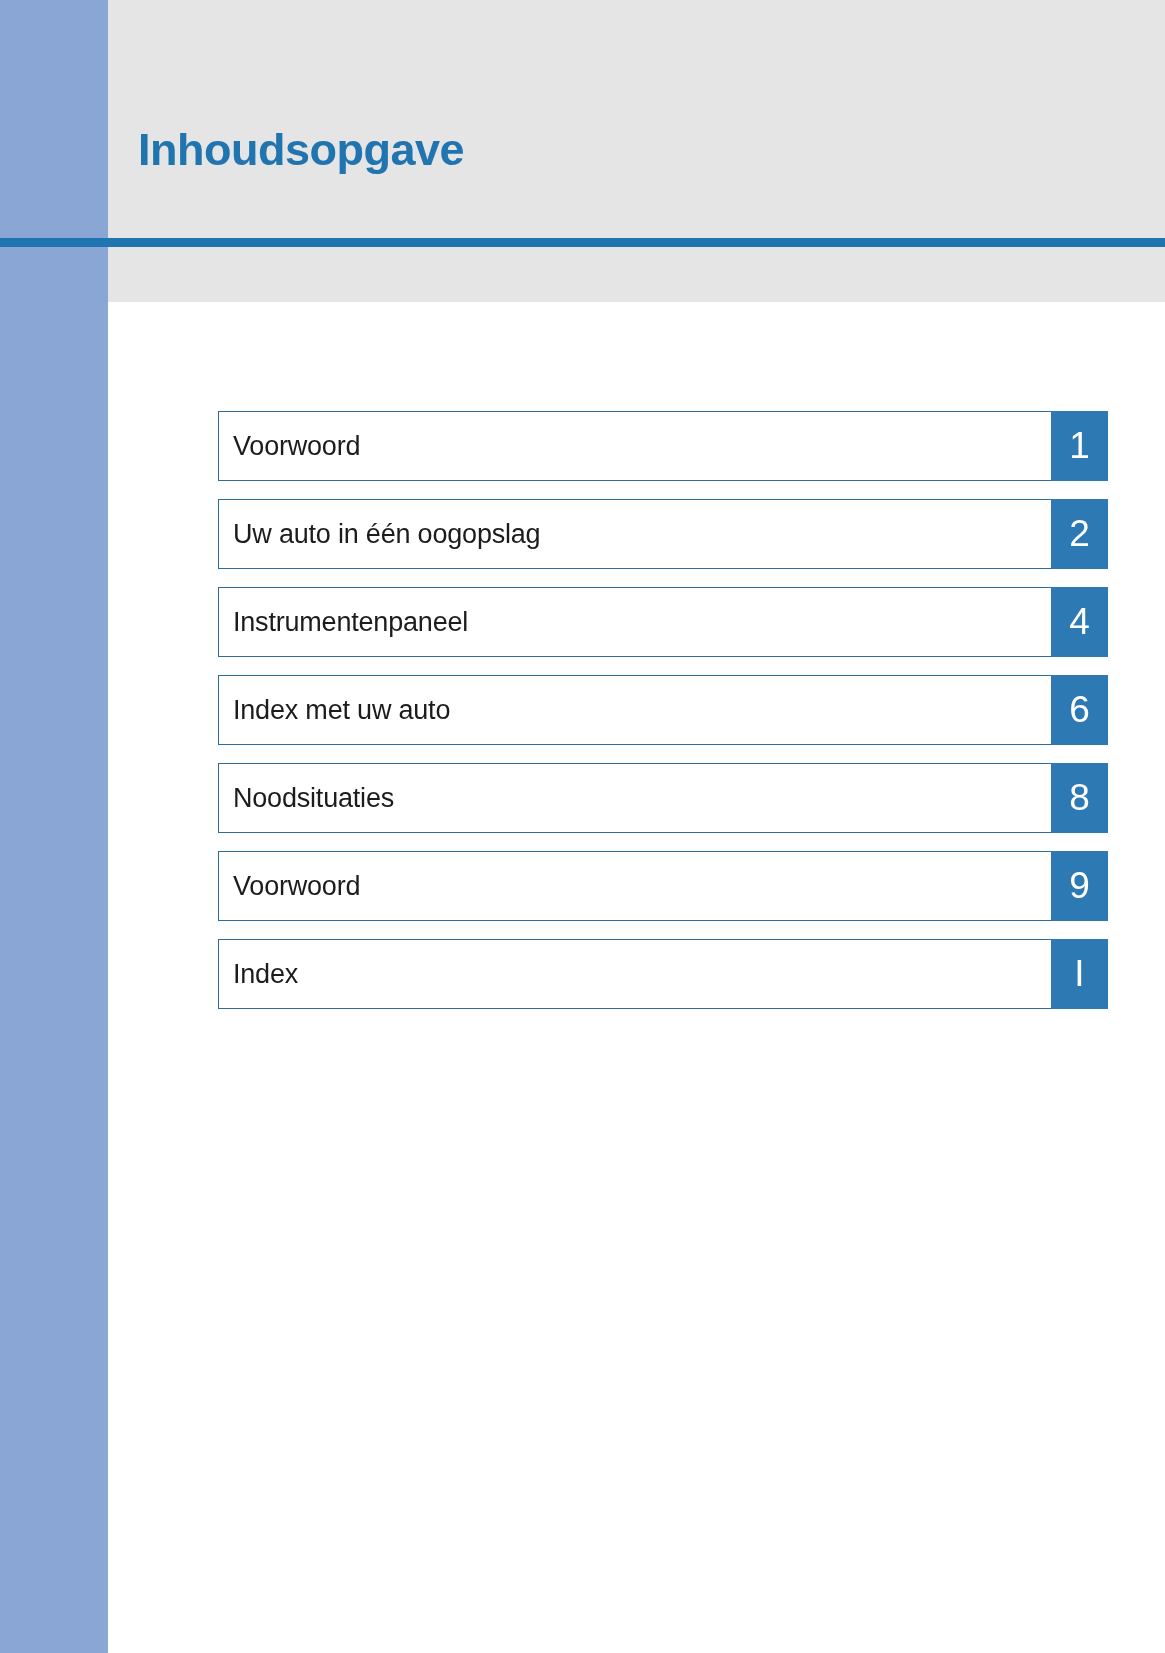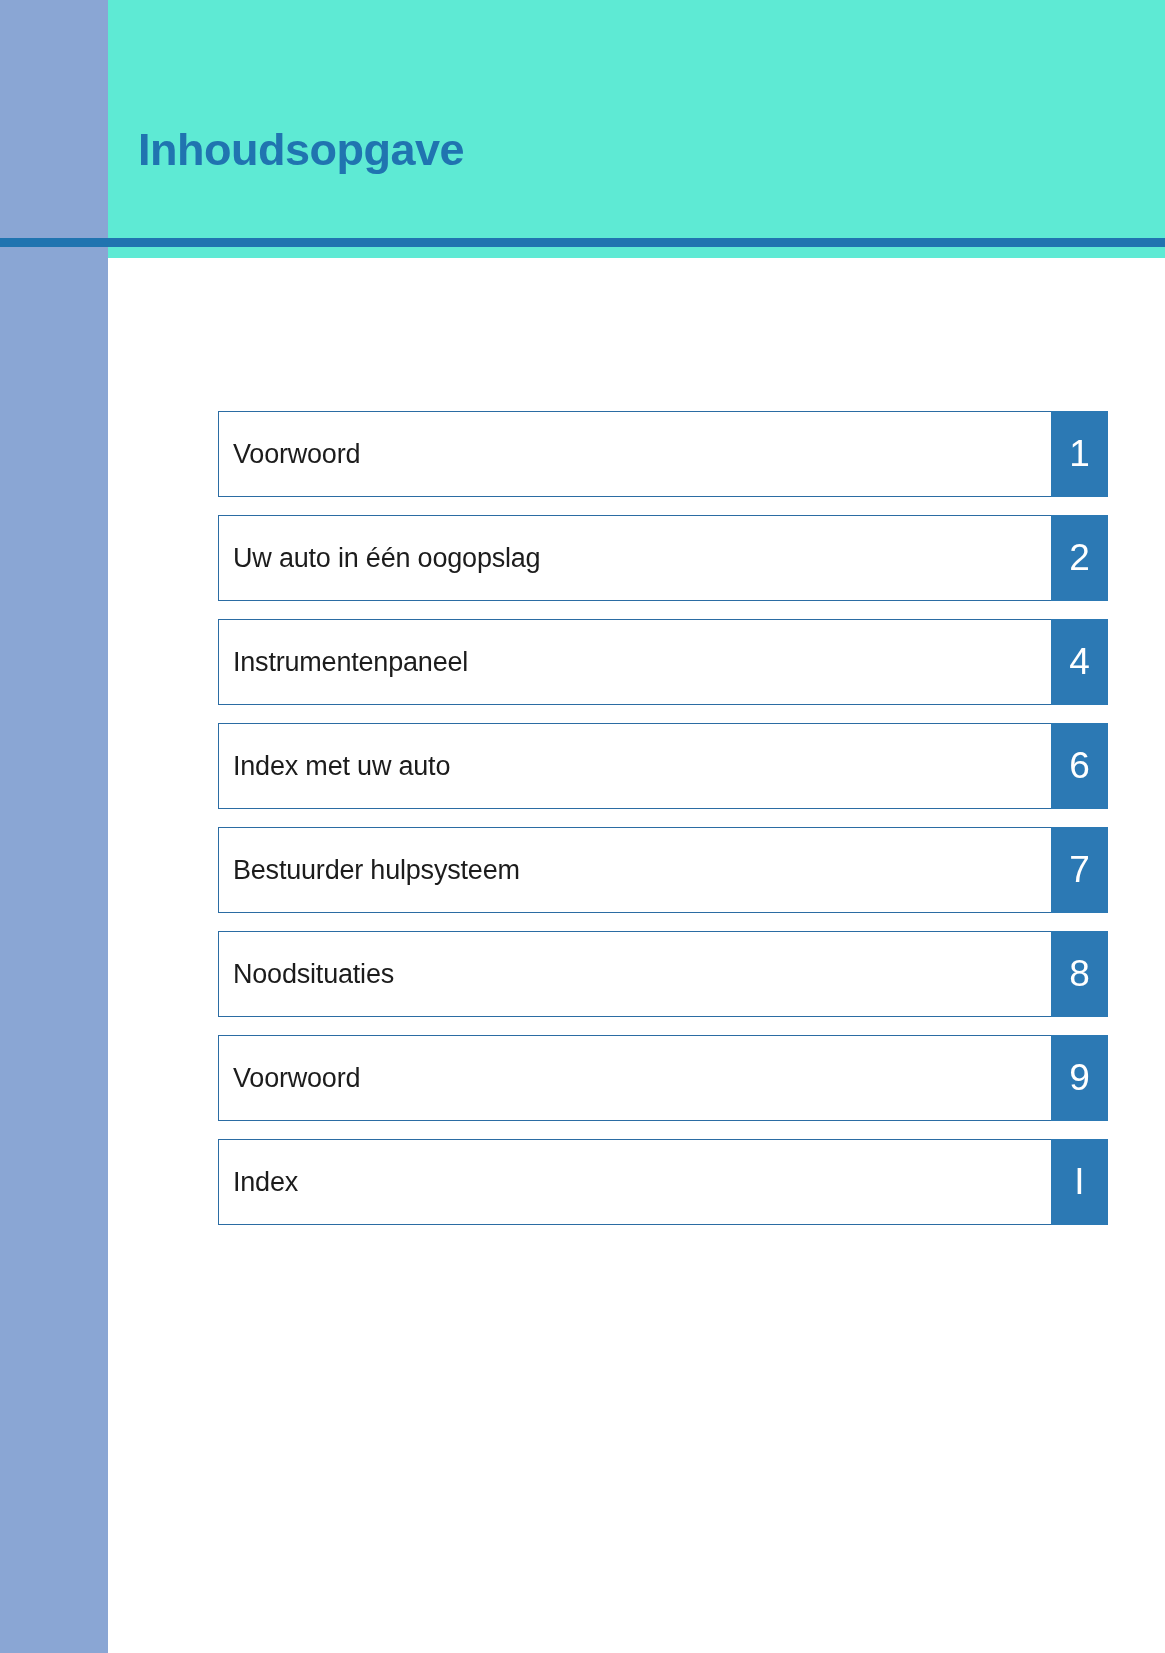--- a/index.html
+++ b/index.html
@@ -24,22 +24,22 @@
     height: 1653px;
     background: #8aa6d4;
   }
 
   
   .title-area {
     position: absolute;
     left: 108px;
     top: 0;
     right: 0;
-    height: 258px;
-    background: #5eead4;
+    height: 302px;
+    background: #e5e5e5;
   }
   .page-title {
     position: absolute;
     left: 30px;
     top: 150px;
     transform: translateY(-50%);
     font-size: 45px;
     font-weight: bold;
     color: #2074b0;
     letter-spacing: -0.5px;
@@ -59,21 +59,21 @@
   
   .toc {
     position: absolute;
     left: 218px;
     top: 411px;
     width: 890px;
   }
   .toc-row {
     display: flex;
     align-items: stretch;
-    height: 86px;
+    height: 70px;
     margin-bottom: 18px;
     background: #ffffff;
   }
   .toc-label-cell {
     flex: 1 1 auto;
     border: 1px solid #2b6ca3;
     border-right: none;
     display: flex;
     align-items: center;
     box-sizing: border-box;
@@ -134,26 +134,20 @@
   </div>
 
 
   <div class="toc-row">
     <div class="toc-label-cell">
       <span class="toc-label">Index met uw auto</span>
     </div>
     <div class="toc-num-cell">6</div>
   </div>
 
-  <div class="toc-row">
-    <div class="toc-label-cell">
-      <span class="toc-label">Bestuurder hulpsysteem</span>
-    </div>
-    <div class="toc-num-cell">7</div>
-  </div>
 
   <div class="toc-row">
     <div class="toc-label-cell">
       <span class="toc-label">Noodsituaties</span>
     </div>
     <div class="toc-num-cell">8</div>
   </div>
 
   <div class="toc-row">
     <div class="toc-label-cell">

